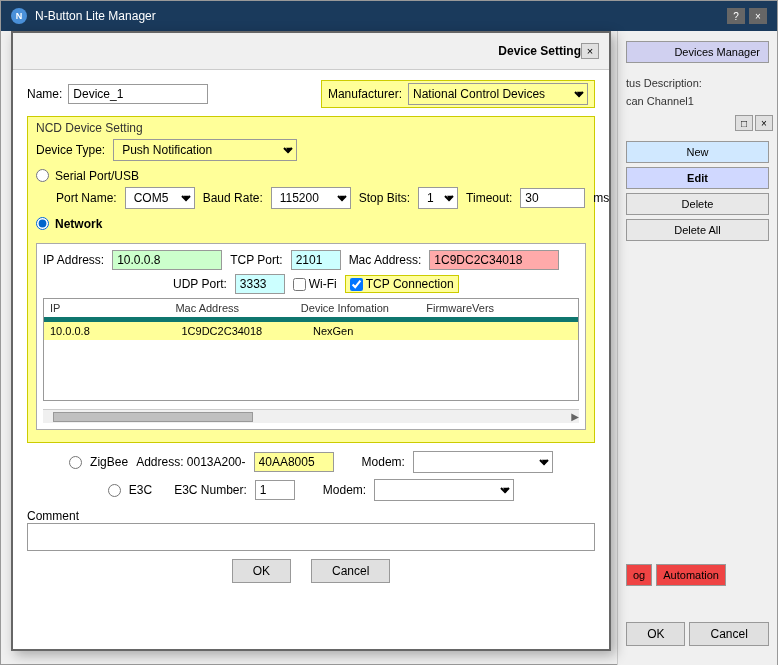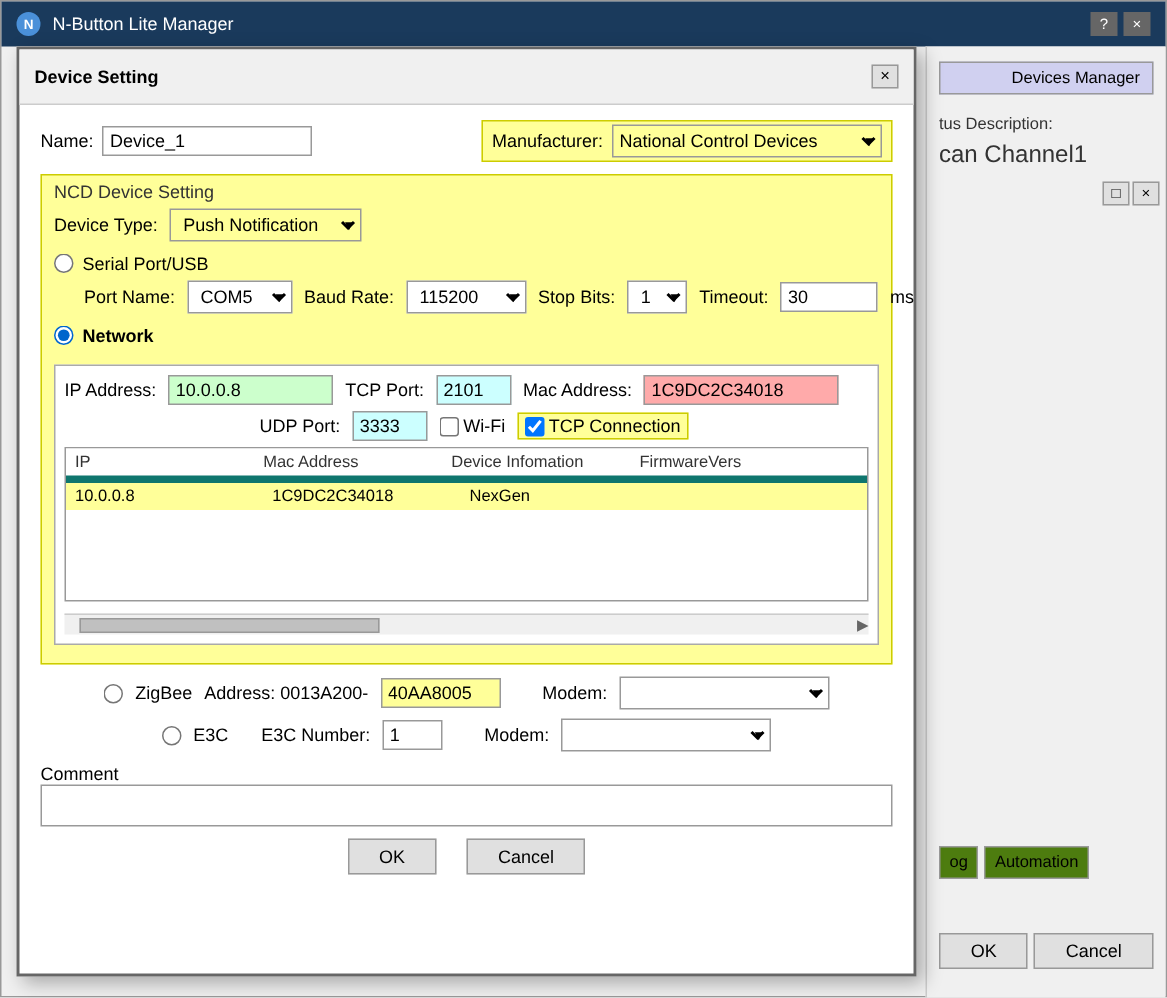--- a/index.html
+++ b/index.html
@@ -10,45 +10,45 @@
     .title-bar { background: #1a3a5c; color: white; padding: 6px 10px; display: flex; align-items: center; justify-content: space-between; height: 30px; }
     .title-bar-left { display: flex; align-items: center; gap: 8px; }
     .title-bar-icon { width: 16px; height: 16px; background: #4a90d9; border-radius: 50%; display: flex; align-items: center; justify-content: center; color: white; font-size: 9px; font-weight: bold; }
     .title-bar-buttons { display: flex; gap: 4px; }
     .title-btn { width: 18px; height: 16px; background: #666; border: none; color: white; cursor: pointer; font-size: 10px; display: flex; align-items: center; justify-content: center; }
 
     
     .right-panel { position: absolute; right: 0; top: 30px; width: 160px; height: 635px; background: #f0f0f0; border-left: 1px solid #ccc; }
     .devices-manager-btn { background: #d0d0f0; border: 1px solid #999; padding: 4px 8px; margin: 10px 8px; text-align: right; font-size: 11px; cursor: pointer; }
     .status-desc-label { padding: 4px 8px; font-size: 11px; color: #333; }
-    .scan-channel { padding: 2px 8px; font-size: 16px; color: #333; }
+    .scan-channel { padding: 2px 8px; font-size: 11px; color: #333; }
     .inner-dialog-bar { display: flex; justify-content: flex-end; gap: 2px; padding: 2px 4px; margin-top: 4px; }
     .inner-btn-sm { width: 18px; height: 16px; background: #e0e0e0; border: 1px solid #999; font-size: 10px; cursor: pointer; display: flex; align-items: center; justify-content: center; }
     .right-buttons { display: flex; flex-direction: column; gap: 4px; padding: 8px; }
     .right-btn { background: #e8e8e8; border: 1px solid #999; padding: 4px 8px; text-align: center; cursor: pointer; font-size: 11px; }
     .right-btn.primary { background: #d0e8ff; }
-    .bottom-right-btn { background: #4d7c0f; border: 1px solid #999; padding: 4px 6px; font-size: 11px; cursor: pointer; }
+    .bottom-right-btn { background: #ef4444; border: 1px solid #999; padding: 4px 6px; font-size: 11px; cursor: pointer; }
 
     
     .modal { position: absolute; top: 30px; left: 10px; width: 600px; height: 620px; background: white; border: 2px solid #666; box-shadow: 4px 4px 12px rgba(0,0,0,0.3); z-index: 10; }
-    .modal-title-bar { background: #f0f0f0; border-bottom: 1px solid #ccc; padding: 18px 10px; display: flex; align-items: center; justify-content: space-between; height: 28px; }
+    .modal-title-bar { background: #f0f0f0; border-bottom: 1px solid #ccc; padding: 18px 10px; display: flex; align-items: center; justify-content: flex-end; height: 28px; }
     .modal-title { font-size: 12px; font-weight: bold; }
     .modal-close { width: 18px; height: 16px; background: #e0e0e0; border: 1px solid #999; cursor: pointer; display: flex; align-items: center; justify-content: center; font-size: 11px; }
 
     
     .modal-body { padding: 10px 14px; }
     .field-label { font-size: 12px; white-space: nowrap; }
     .text-input { border: 1px solid #999; padding: 2px 4px; font-size: 12px; background: white; }
     .name-input { width: 140px; }
     .select-wrapper { position: relative; display: inline-block; }
     .select-wrapper::after { content: '▼'; font-size: 9px; position: absolute; right: 4px; top: 50%; transform: translateY(-50%); pointer-events: none; }
 
     .ncd-section-label { font-size: 12px; color: #333; margin-bottom: 4px; }
     .device-type-row { display: flex; align-items: center; gap: 8px; margin-bottom: 8px; }
-    .device-type-select { background: #ffff99; border: 1px solid #999; padding: 2px 4px; font-size: 12px; width: 128px; }
+    .device-type-select { background: #ffff99; border: 1px solid #999; padding: 2px 4px; font-size: 12px; width: 184px; }
     .device-type-wrapper { position: relative; display: inline-block; }
     .device-type-wrapper::after { content: '▼'; font-size: 9px; position: absolute; right: 4px; top: 50%; transform: translateY(-50%); pointer-events: none; }
 
     .radio-row { display: flex; align-items: flex-start; gap: 6px; margin-bottom: 4px; }
     .radio-input { accent-color: #333; }
 
     
     .port-row { display: flex; align-items: center; gap: 8px; margin-bottom: 8px; margin-left: 20px; }
     .port-select { border: 1px solid #999; padding: 2px 4px; font-size: 12px; width: 70px; background: white; }
 
@@ -111,20 +111,26 @@
     </div>
   </div>
 
   <div class="right-panel">
     <div class="devices-manager-btn">Devices Manager</div>
     <div class="status-desc-label">tus Description:</div>
     <div class="scan-channel">can Channel1</div>
     <div class="inner-dialog-bar">
       <div class="inner-btn-sm">□</div>
       <div class="inner-btn-sm">×</div>
+    </div>
+    <div class="right-buttons">
+      <button class="right-btn primary">New</button>
+      <button class="right-btn" style="background:#d0d8ff; font-weight:bold;">Edit</button>
+      <button class="right-btn">Delete</button>
+      <button class="right-btn">Delete All</button>
     </div>
     <div style="position:absolute; bottom:80px; left:0; width:100%; padding:0 8px; display:flex; gap:4px;">
       <button class="bottom-right-btn">og</button>
       <button class="bottom-right-btn">Automation</button>
     </div>
     <div style="position:absolute; bottom:20px; left:0; width:100%; display:flex; gap:4px; padding:0 8px; justify-content:center;">
       <button class="footer-btn">OK</button>
       <button class="footer-btn">Cancel</button>
     </div>
   </div>

